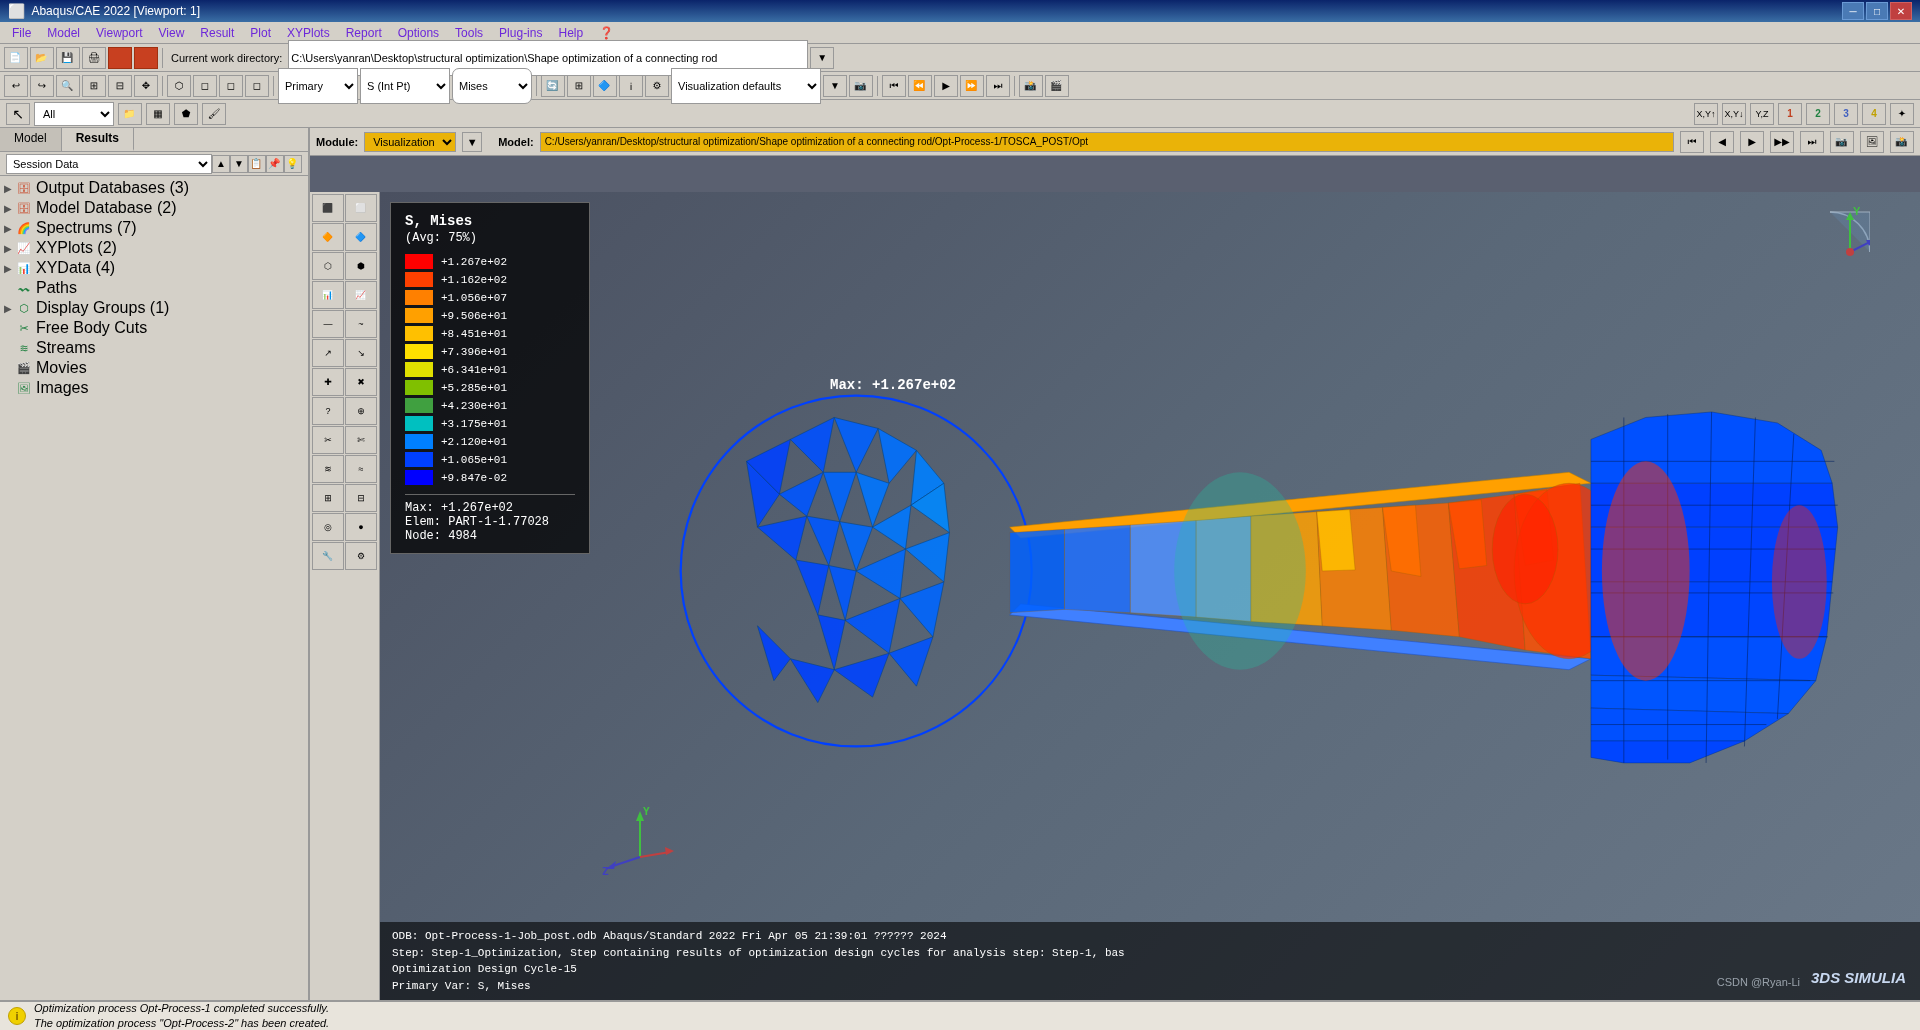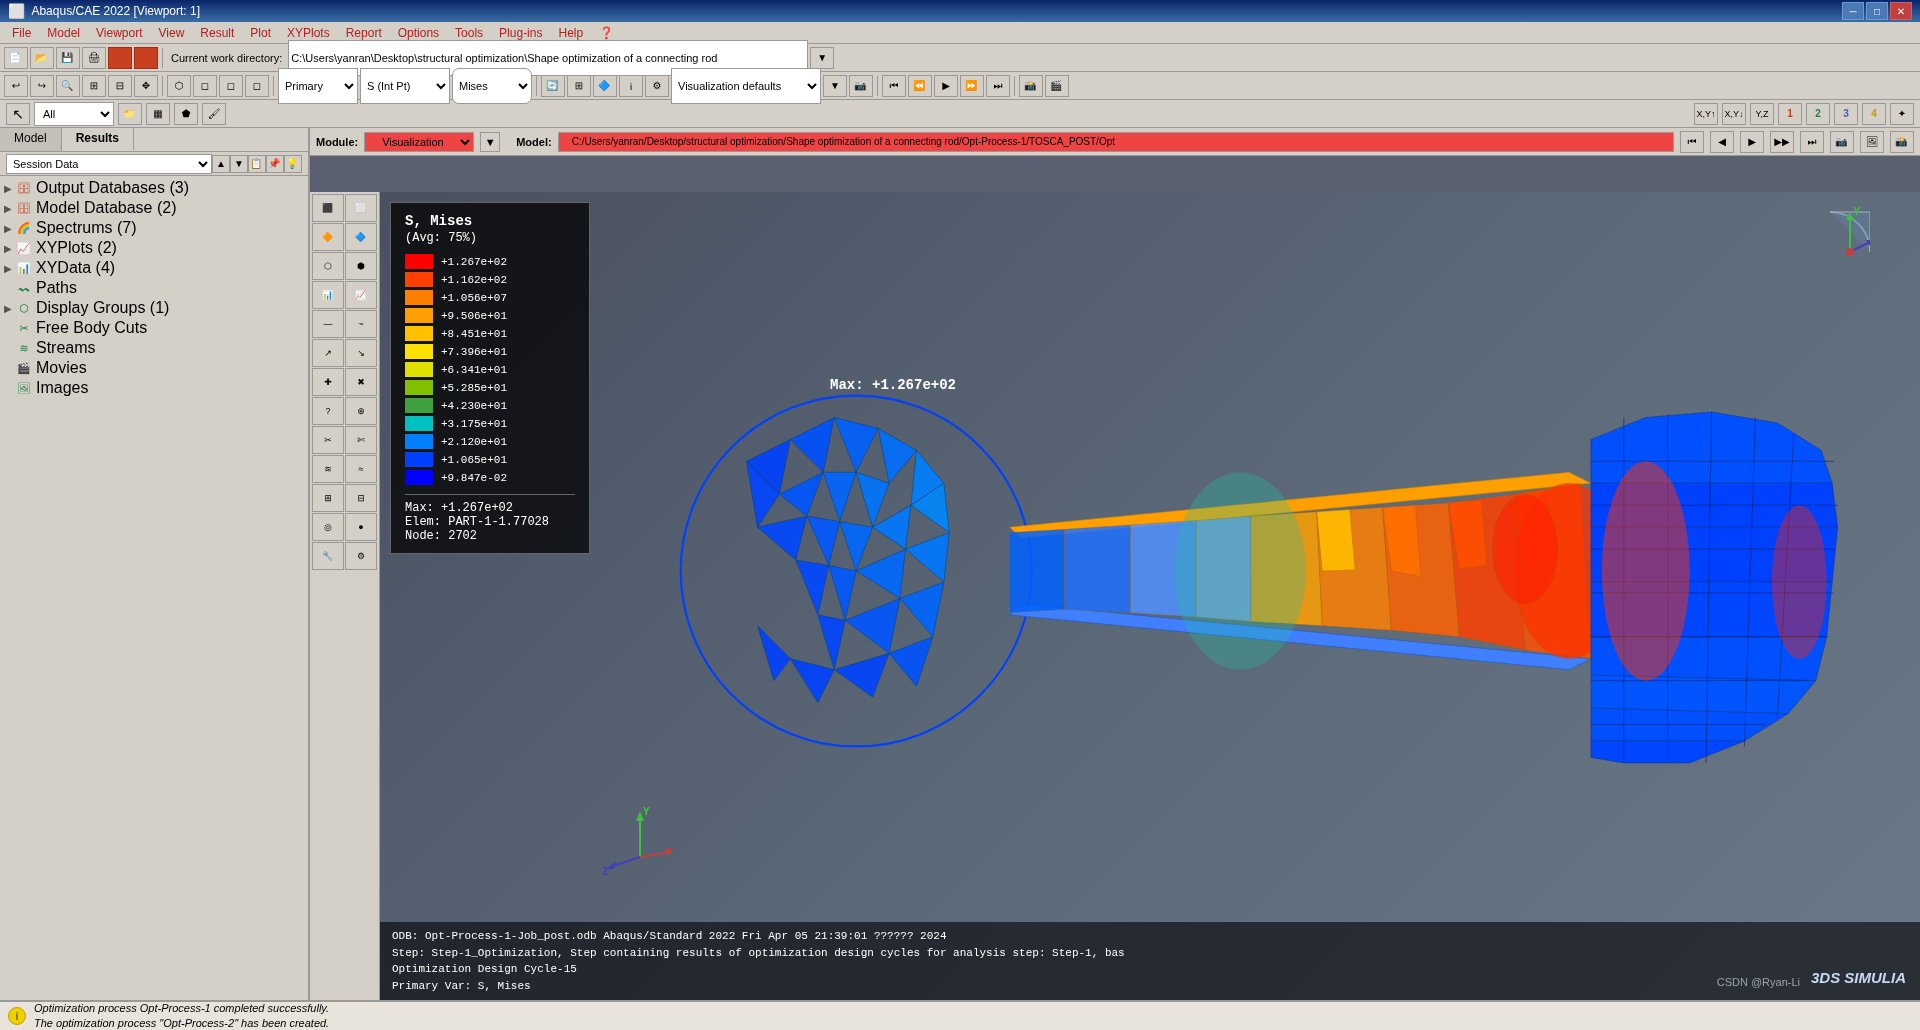--- a/index.html
+++ b/index.html
@@ -32,21 +32,21 @@
       background: #d4d0c8;
       display: flex;
       align-items: center;
       padding: 0 4px;
       border-bottom: 1px solid #999;
     }
     .menu-item {
       padding: 2px 8px;
       cursor: pointer;
       font-size: 12px;
-      color: #b91c1c;
+      color: #6d28d9;
     }
 
     
     .toolbar {
       height: 28px;
       background: #d4d0c8;
       display: flex;
       align-items: center;
       padding: 2px 4px;
       border-bottom: 1px solid #999;
@@ -174,23 +174,23 @@
       align-items: center;
       padding: 0 6px;
       border-bottom: 1px solid #999;
       gap: 6px;
       font-size: 11px;
     }
     .module-label { font-weight: bold; }
     .module-combo {
       height: 20px;
       border: 1px solid #999;
-      background: #ef4444;
-      font-size: 11px;
-      padding: 0 13px;
+      background: #eab308;
+      font-size: 11px;
+      padding: 0 4px;
     }
 
     
     #viewport {
       flex: 1;
       background: linear-gradient(135deg, #4a5060 0%, #5a6878 50%, #6a7888 100%);
       position: relative;
       overflow: hidden;
     }
 
@@ -674,21 +674,21 @@
                 <span class="legend-value">+1.065e+01</span>
               </div>
               <div class="legend-row">
                 <div class="legend-color" style="background:#0000ff;"></div>
                 <span class="legend-value">+9.847e-02</span>
               </div>
             </div>
           <div id="legend-footer">
             <div>Max: +1.267e+02</div>
             <div>Elem: PART-1-1.77028</div>
-            <div>Node: 2702</div>
+            <div>Node: 4984</div>
           </div>
         </div>
 
         <div id="max-label">Max: +1.267e+02</div>
 
         <div id="axes-indicator">
           <svg width="100" height="80" viewBox="0 0 100 80">
 
             <path d="M 60 10 A 40 40 0 0 1 100 50" fill="none" stroke="#a0b0c0" stroke-width="1.5"></path>
             <path d="M 60 10 L 100 10 L 100 50" fill="rgba(100,140,180,0.3)" stroke="#a0b0c0" stroke-width="1"></path>

